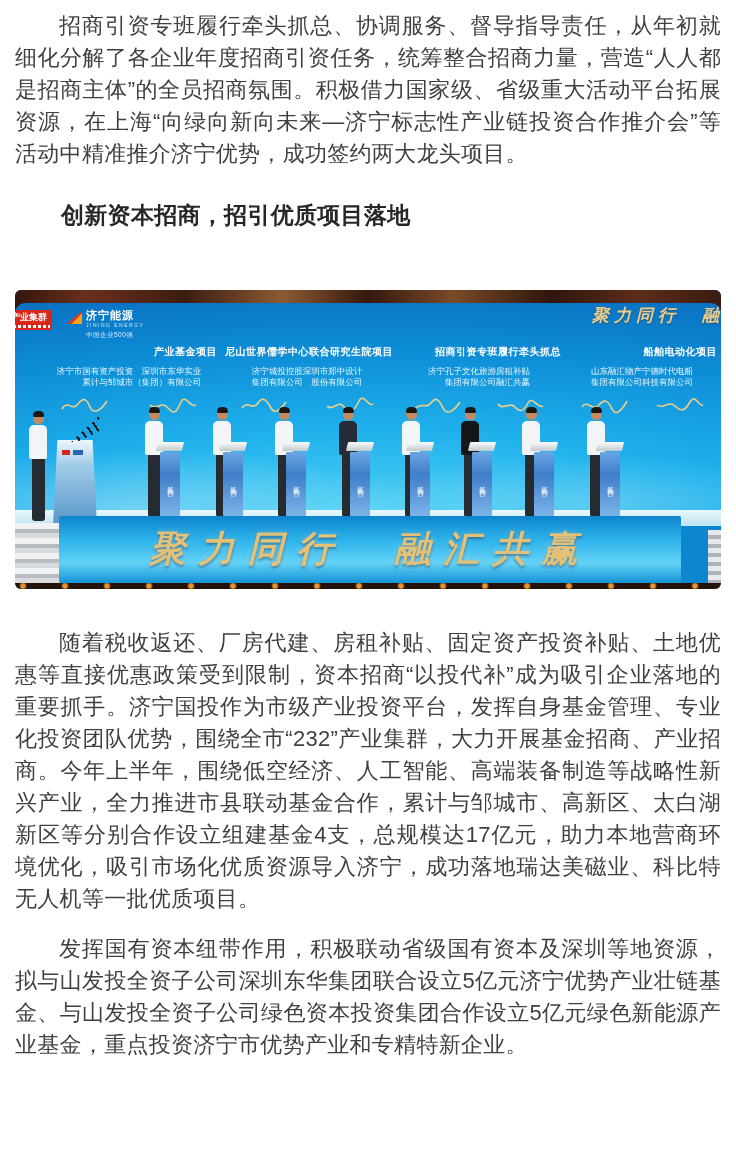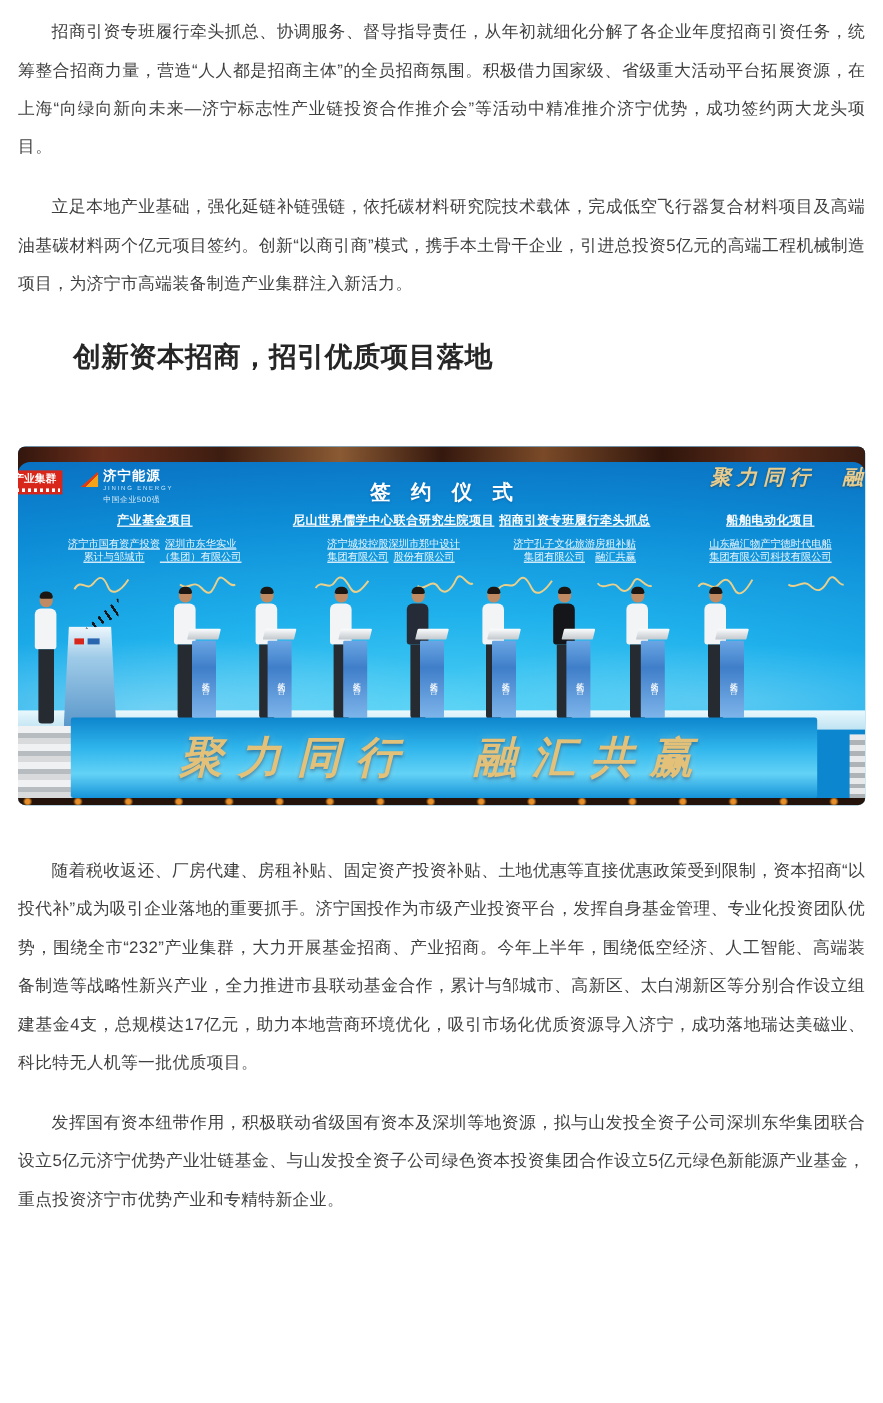--- a/index.html
+++ b/index.html
@@ -1,18 +1,18 @@
 <!DOCTYPE html>
 <html><head>
 <meta charset="utf-8">
 <style>
   html,body{margin:0;padding:0;background:#fff;}
   body{width:736px;font-family:"Liberation Sans",sans-serif;}
   .article{padding:10px 15px 0;}
-  .article p.body{font-size:14px;line-height:32px;color:#3f3f3f;text-align:justify;
+  .article p.body{font-size:22px;line-height:32px;color:#3f3f3f;text-align:justify;
     text-indent:2em;margin:0 0 18px;letter-spacing:.3px;}
   .article h2{font-size:23px;line-height:30px;color:#262626;font-weight:bold;
     margin:30px 0 0;text-indent:2em;letter-spacing:.3px;}
 
   
   figure.photo{margin:60px auto 38px;width:706px;height:299px;position:relative;
     overflow:hidden;border-radius:6px;background:#0c86cf;}
   .ph-top{position:absolute;left:0;top:0;width:100%;height:24px;z-index:1;
     background:linear-gradient(90deg,#33160d 0%,#6b2f1c 10%,#3d1d11 24%,#8a5a33 38%,
       #35180e 50%,#7a4a28 62%,#2f150c 76%,#5d2d1a 88%,#3a1c10 100%);}
@@ -32,29 +32,29 @@
     font-size:9px;font-weight:bold;line-height:1.1;width:42px;padding:3px 2px 2px;text-align:center;}
   .logo-red::after{content:"";display:block;height:3px;margin-top:2px;
     background:repeating-linear-gradient(90deg,#fff 0 3px,transparent 3px 5px);}
   .logo-energy{position:absolute;left:52px;top:20px;z-index:3;display:flex;gap:4px;color:#fff;}
   .swoosh{width:15px;height:13px;margin-top:1px;
     clip-path:polygon(0 100%,100% 0,100% 100%);
     background:linear-gradient(135deg,#f7f7f7 0 28%,#e23b12 28% 62%,#f5a31a 62%);}
   .logo-energy .l1{font-size:11px;font-weight:bold;letter-spacing:1px;line-height:1;}
   .logo-energy .l2{font-size:5px;letter-spacing:1.5px;opacity:.8;margin-top:2px;line-height:1;}
   .logo-energy .l3{font-size:6.5px;opacity:.85;margin-top:4px;line-height:1;letter-spacing:.5px;}
-  .ph-col{position:absolute;top:55px;z-index:3;text-align:center;color:#fff;text-decoration:underline;}
+  .ph-col{position:absolute;top:55px;z-index:3;text-align:right;color:#fff;}
   .ph-col .pname{font-size:10px;font-weight:bold;letter-spacing:.5px;margin:0 0 7px;white-space:nowrap;}
   .ph-parties{display:flex;justify-content:center;}
   .ph-party{font-size:8.5px;line-height:1.35;color:#e8f6ff;}
   .ph-party span{display:block;white-space:nowrap;}
   .ph-sigs{display:flex;justify-content:space-around;margin-top:8px;}
   svg.sig{width:52px;height:17px;}
   .c1{left:26px;width:176px;}
-  .c2{left:206px;width:172px;margin-left:21px;}
+  .c2{left:206px;width:172px;}
   .c3{left:382px;width:164px;}
   .c4{left:552px;width:150px;}
   
   .person{position:absolute;top:118px;width:22px;z-index:5;}
   .head{width:11px;height:12px;border-radius:50% 50% 45% 45%;background:#c08a62;margin:0 auto;position:relative;}
   .head::before{content:"";position:absolute;left:0;top:-1px;width:11px;height:6px;
     border-radius:6px 6px 2px 2px;background:#1d1713;}
   .torso{width:18px;height:34px;background:#f2f4f6;border-radius:5px 5px 2px 2px;margin:1px auto 0;}
   .legs{width:13px;height:62px;background:#262a31;margin:0 auto;border-radius:0 0 3px 3px;}
   .person.suit .torso{background:#252c38;}
@@ -93,29 +93,27 @@
     background-image:radial-gradient(circle at 8px 3px,#e78f2a 2px,rgba(231,143,42,0) 4px);
     background-size:42px 6px;}
 </style>
 </head>
 <body>
 
 <main class="article">
 
   <p class="body">招商引资专班履行牵头抓总、协调服务、督导指导责任，从年初就细化分解了各企业年度招商引资任务，统筹整合招商力量，营造“人人都是招商主体”的全员招商氛围。积极借力国家级、省级重大活动平台拓展资源，在上海“向绿向新向未来—济宁标志性产业链投资合作推介会”等活动中精准推介济宁优势，成功签约两大龙头项目。</p>
 
-  <p class="body">立足本地产业基础，强化延链补链强链，依托碳材料研究院技术载体，完成低空飞行器复合材料项目及高端油基碳材料两个亿元项目签约。创新“以商引商”模式，携手本土骨干企业，引进总投资5亿元的高端工程机械制造项目，为济宁市高端装备制造产业集群注入新活力。</p>
 
   <h2>创新资本招商，招引优质项目落地</h2>
 
   <figure class="photo">
     <div class="ph-top"></div>
     <div class="ph-wall"></div>
 
-    <div class="ph-title">签约仪式</div>
     <div class="ph-corner">聚力同行　融汇共赢</div>
 
     <div class="logo-red">产业集群</div>
     <div class="logo-energy">
       <span class="swoosh"></span>
       <span>
         <span class="l1" style="display:block">济宁能源</span>
         <span class="l2" style="display:block">JINING ENERGY</span>
         <span class="l3" style="display:block">中国企业500强</span>
       </span>

